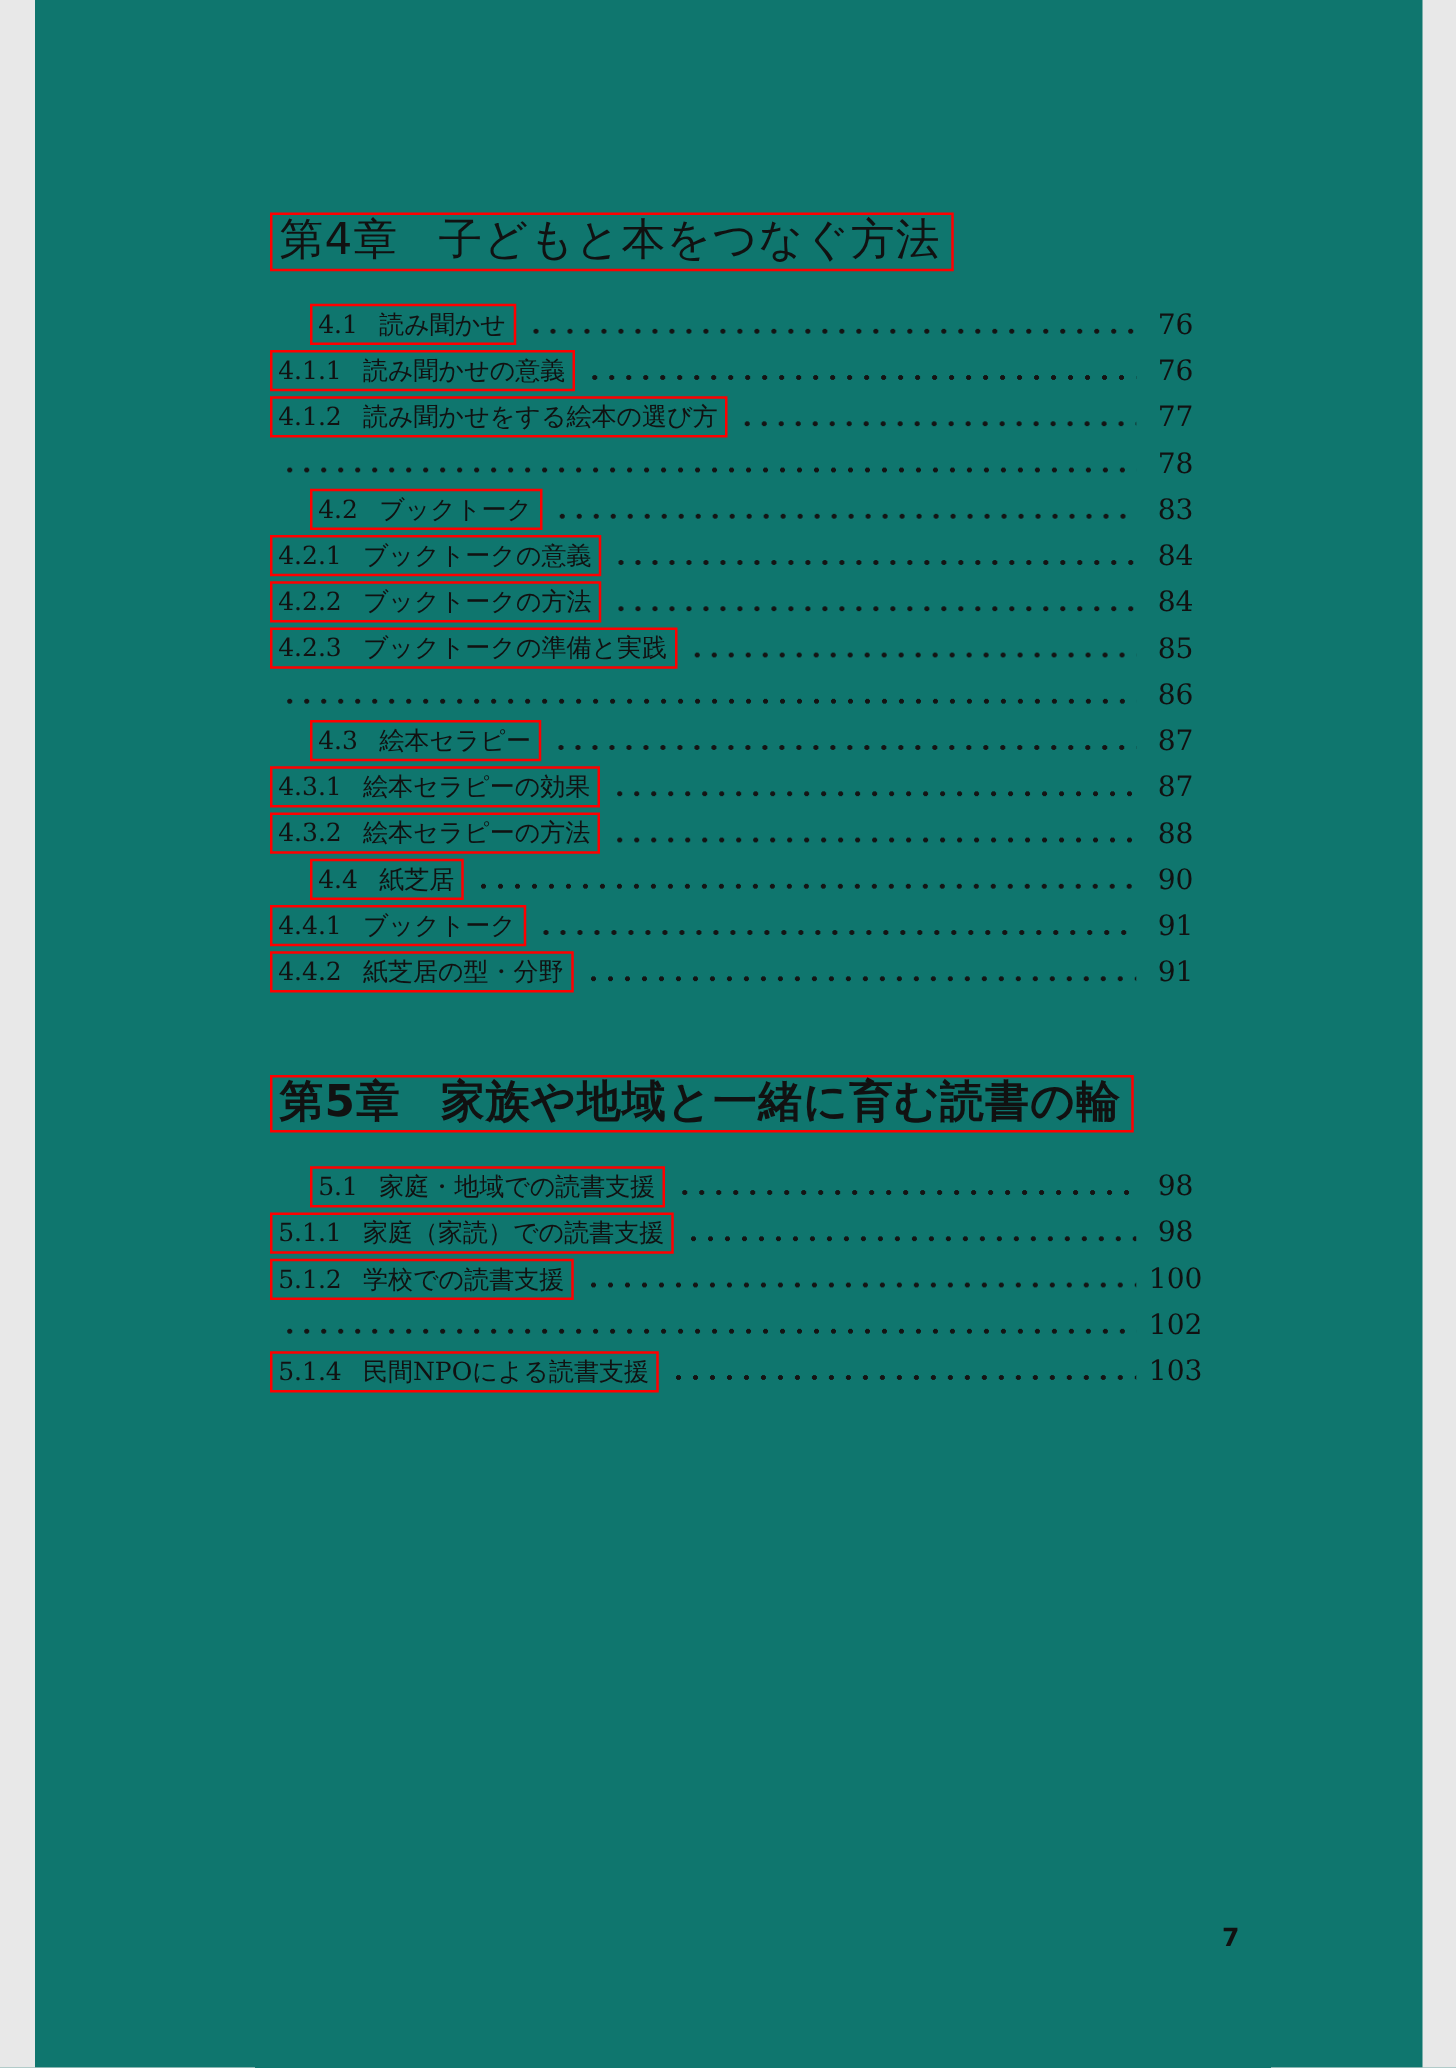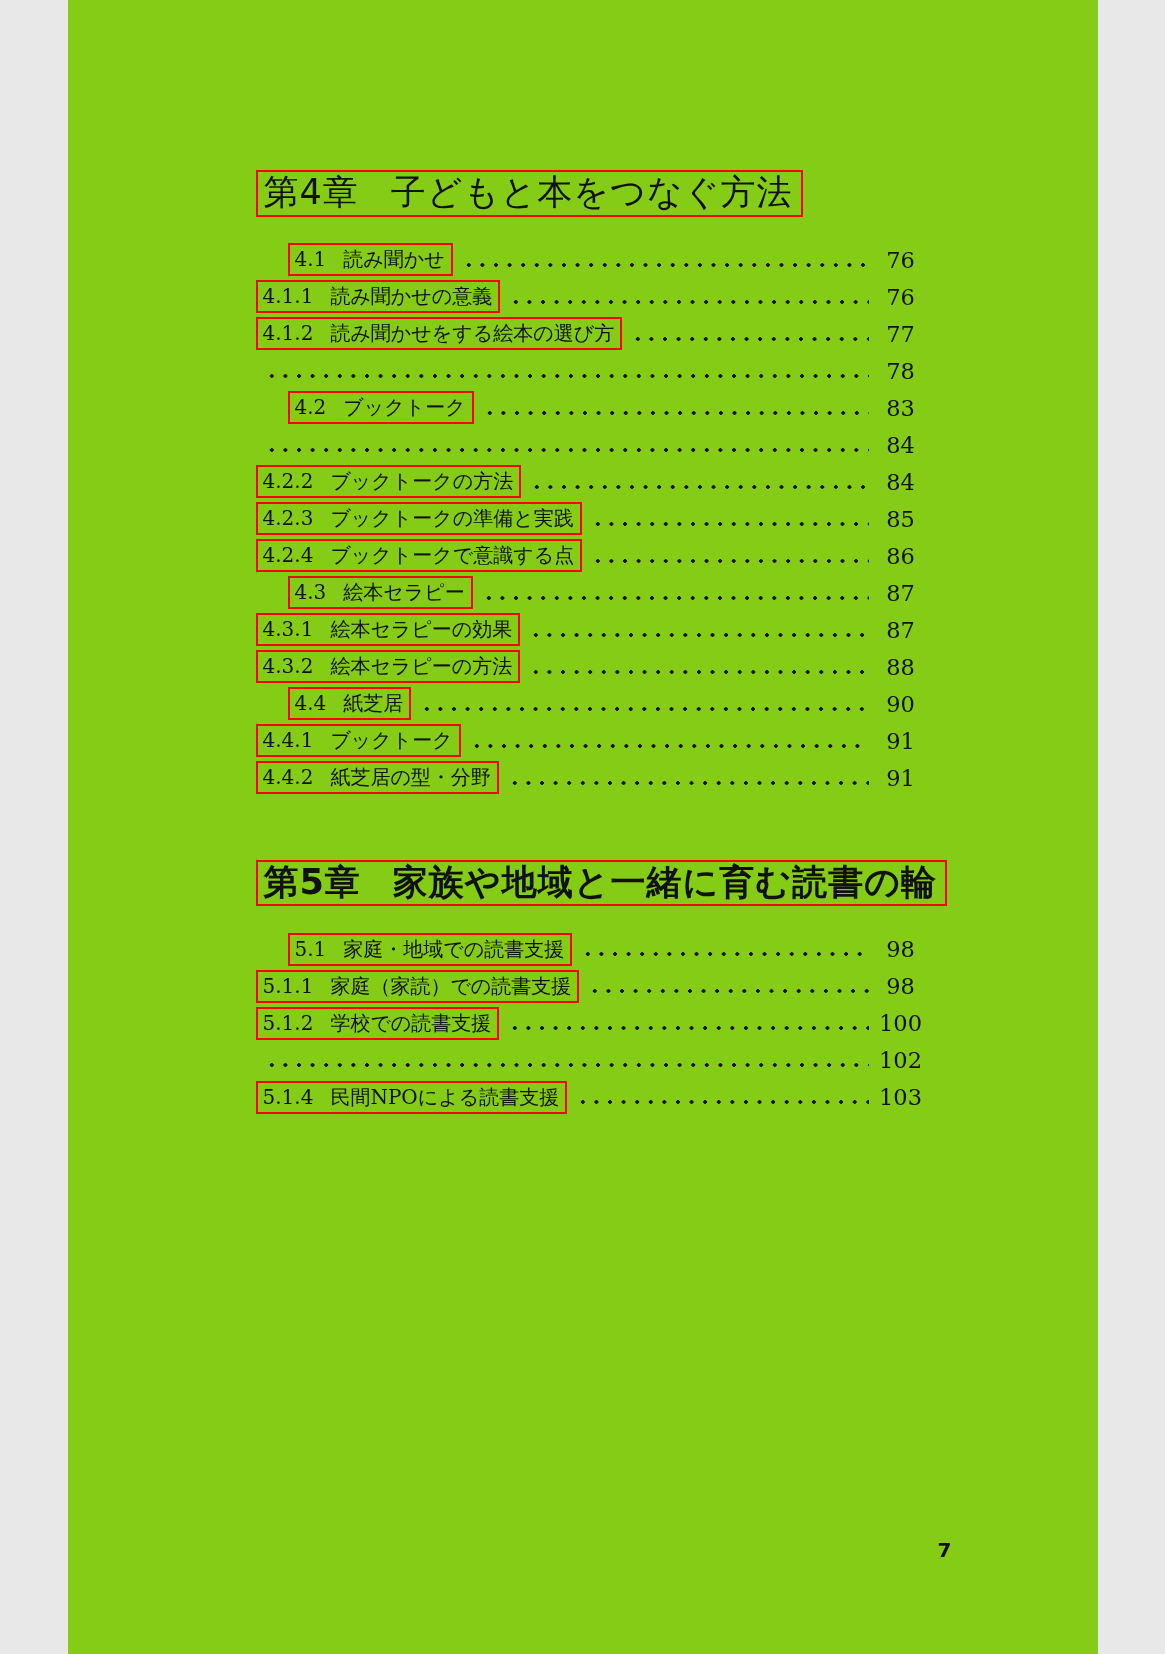--- a/index.html
+++ b/index.html
@@ -1,21 +1,21 @@
 <!DOCTYPE html>
 <html><head>
 <meta charset="utf-8">
 <style>
   html,body { margin:0; padding:0; background:#e8e8e8; }
   .page {
     position: relative;
-    width: 1030px;
+    width: 1110px;
     height: 1654px;
     margin: 0 auto;
-    background: #84cc16;
+    background: #0f766e;
     font-family: "DejaVu Serif", "Liberation Serif", serif;
     color: #111111;
     overflow: hidden;
   }
   .content {
     position: absolute;
     left: 188px;
     top: 170px;
     right: 175px;
   }
@@ -116,44 +116,44 @@
     </div>
     <div class="toc-row lvl1">
       <span class="toc-link">
           <span class="n">4.2</span>
           <span class="t">ブックトーク</span>
         </span>
       <span class="dots"></span>
       <span class="pg">83</span>
     </div>
     <div class="toc-row lvl2">
+      <span class="toc-link">
+          <span class="n">4.2.1</span>
+          <span class="t">ブックトークの意義</span>
+        </span>
       <span class="dots"></span>
       <span class="pg">84</span>
     </div>
     <div class="toc-row lvl2">
       <span class="toc-link">
           <span class="n">4.2.2</span>
           <span class="t">ブックトークの方法</span>
         </span>
       <span class="dots"></span>
       <span class="pg">84</span>
     </div>
     <div class="toc-row lvl2">
       <span class="toc-link">
           <span class="n">4.2.3</span>
           <span class="t">ブックトークの準備と実践</span>
         </span>
       <span class="dots"></span>
       <span class="pg">85</span>
     </div>
     <div class="toc-row lvl2">
-      <span class="toc-link">
-          <span class="n">4.2.4</span>
-          <span class="t">ブックトークで意識する点</span>
-        </span>
       <span class="dots"></span>
       <span class="pg">86</span>
     </div>
     <div class="toc-row lvl1">
       <span class="toc-link">
           <span class="n">4.3</span>
           <span class="t">絵本セラピー</span>
         </span>
       <span class="dots"></span>
       <span class="pg">87</span>

